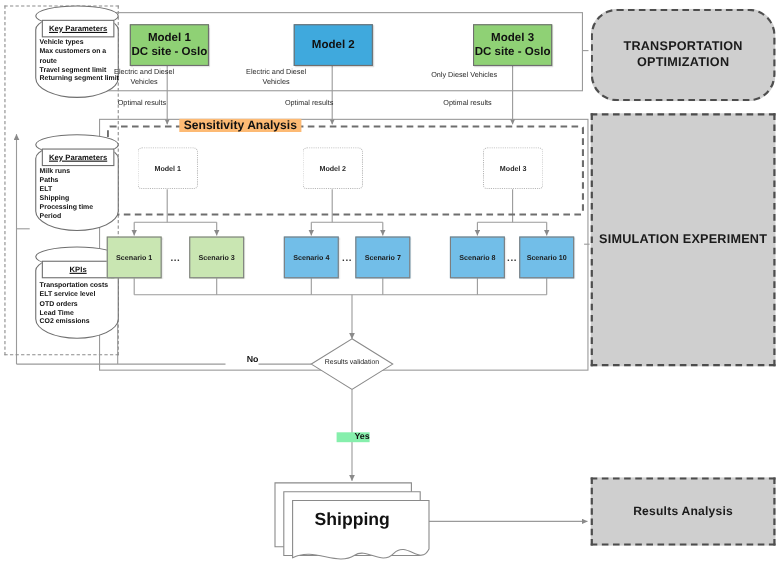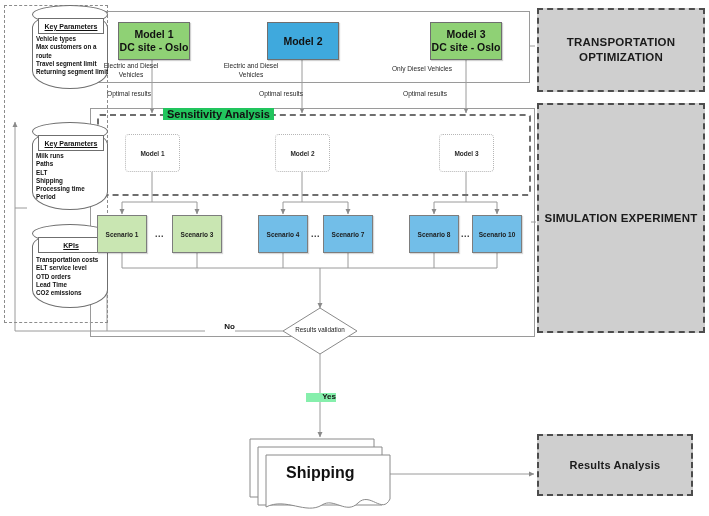--- a/index.html
+++ b/index.html
@@ -43,21 +43,21 @@
             border-radius:50%;background:#fff;}
   .cyl .hdr{position:absolute;border:1px solid #6f6f6f;background:#fff;
             display:flex;align-items:center;justify-content:center;}
   .cyl .hdr span{font-size:7px;font-weight:bold;text-decoration:underline;color:#111;}
   .cyl ul{position:absolute;margin:0;padding:0;list-style:none;}
   .cyl li{font-size:6.3px;font-weight:bold;color:#111;line-height:8.3px;white-space:nowrap;}
 
   
   .elabel{position:absolute;font-size:6.6px;color:#2a2a2a;line-height:8.6px;text-align:center;}
   .elabel.bold{font-weight:bold;font-size:8px;color:#111;text-align:right;}
-  .title-sa{position:absolute;font-size:11px;font-weight:bold;color:#111;background:#22c55e;
+  .title-sa{position:absolute;font-size:11px;font-weight:bold;color:#111;background:#fdba74;
             padding:0 4px;}
 
   
   .docstack{position:absolute;}
   .results-label{position:absolute;font-size:16px;font-weight:bold;color:#111;}
 
   svg{position:absolute;left:0;top:0;overflow:visible;}
 </style>
 </head>
 <body>
@@ -118,27 +118,27 @@
 
   <div class="abs dashed-thin" style="left:4px;top:5px;width:104px;height:318px;"></div>
 
   <div class="abs solid-box" style="left:68px;top:11px;width:462px;height:72px;"></div>
 
   <div class="abs solid-box" style="left:90px;top:108px;width:445px;height:229px;"></div>
 
   <div class="abs dashed-box" style="left:97px;top:114px;width:434px;height:82px;border-radius:3px;"></div>
   <div class="title-sa" style="left:163px;top:108px;">Sensitivity Analysis</div>
 
-  <div class="abs gray-panel" style="left:537px;top:8px;width:168px;height:84px;">
+  <div class="abs gray-panel" style="left:537px;top:8px;width:168px;height:84px;border-radius:24px;">
     <span>TRANSPORTATION OPTIMIZATION</span>
   </div>
   <div class="abs gray-panel" style="left:537px;top:103px;width:168px;height:230px;">
     <span>SIMULATION EXPERIMENT</span>
   </div>
-  <div class="abs gray-panel" style="left:537px;top:434px;width:156px;height:62px;">
+  <div class="abs gray-panel" style="left:537px;top:434px;width:168px;height:62px;">
     <span style="font-size:11px;font-weight:bold;">Results Analysis</span>
   </div>
 
   <div class="cyl" style="left:32px;top:5px;width:76px;height:84px;">
     <div class="body"></div>
     <div class="top"></div>
     <div class="hdr" style="left:6px;top:13px;width:64px;height:14px;">
       <span>Key Parameters</span>
     </div>
     <ul style="left:4px;top:30px;">

